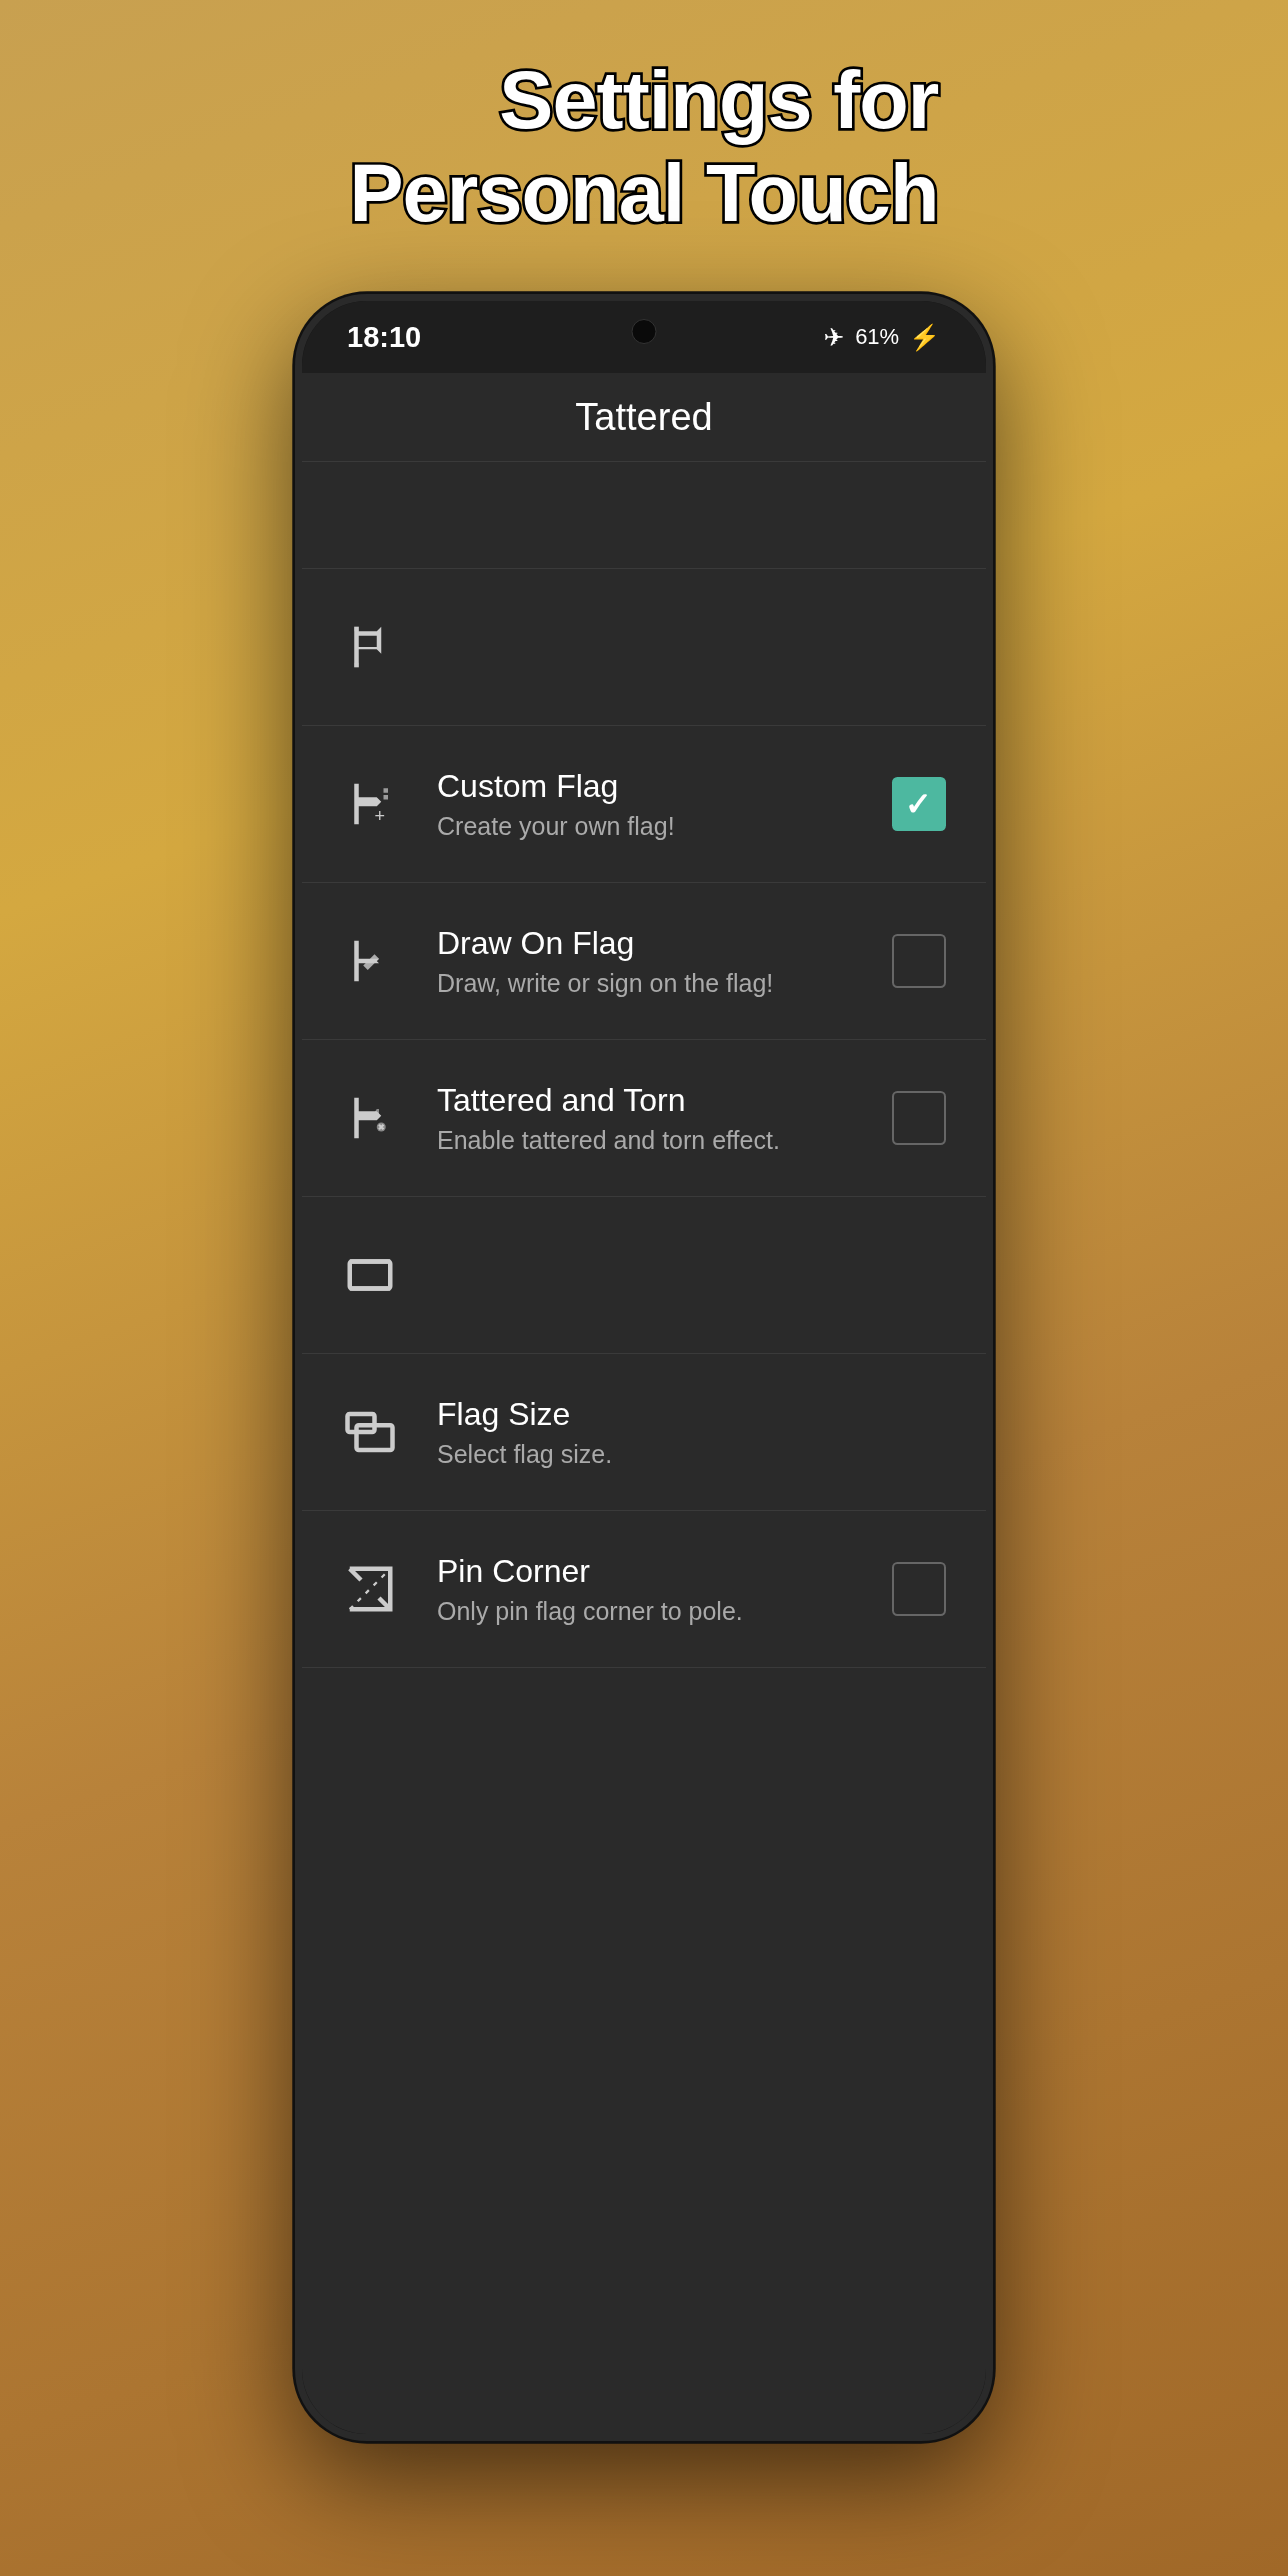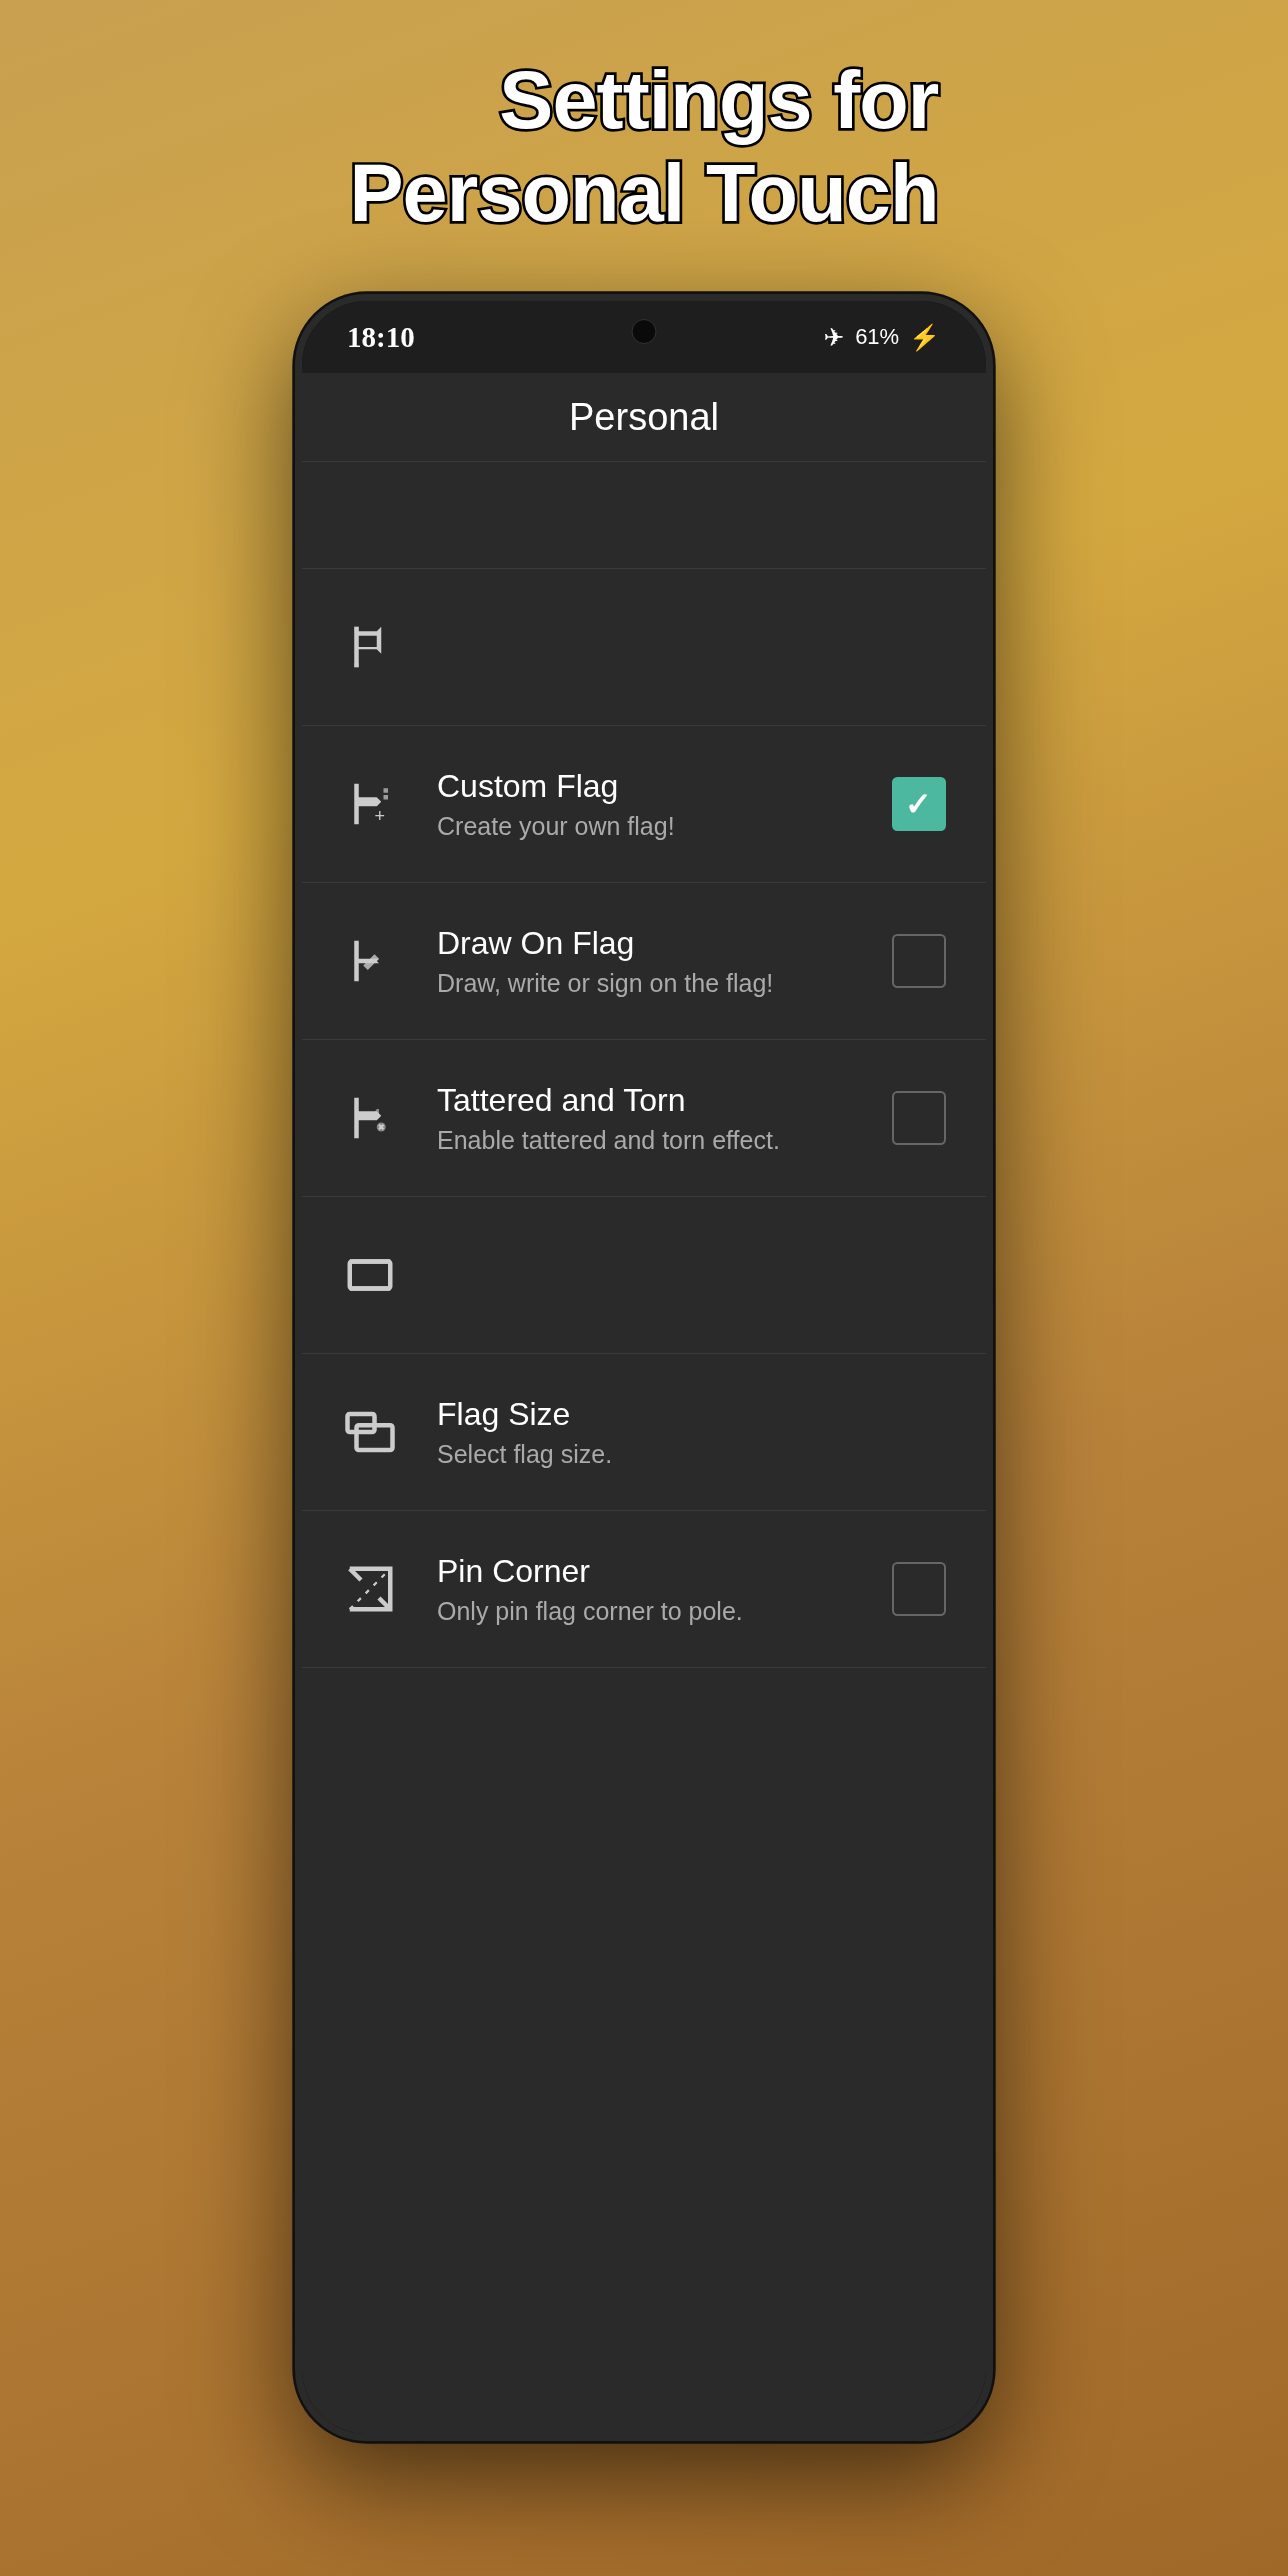--- a/index.html
+++ b/index.html
@@ -64,21 +64,21 @@
       align-items: center;
       justify-content: space-between;
       padding: 0 45px;
       flex-shrink: 0;
     }
 
     .status-time {
       color: #ffffff;
       font-size: 29px;
       font-weight: 600;
-      font-family: Liberation Serif, serif;
+      font-family: Liberation Sans, sans-serif;
     }
 
     .status-icons {
       display: flex;
       align-items: center;
       gap: 10.7px;
       color: #ffffff;
       font-size: 25px;
       font-family: Arial, sans-serif;
     }
@@ -223,21 +223,21 @@
   <div class="status-bar">
     <span class="status-time">18:10</span>
     <div class="status-icons">
       <span style="font-size:25px;">✈</span>
       <span class="battery-text">61%</span>
       <span>⚡</span>
     </div>
   </div>
 
   <div class="app-header">
-    <span class="app-header-title">Personal</span>
+    <span class="app-header-title">Tattered</span>
   </div>
 
   <div class="empty-section"></div>
 
   <div class="settings-list">
 
     <div class="settings-item">
       <div class="item-icon">
         <svg viewBox="0 0 24 24" xmlns="http://www.w3.org/2000/svg">
           <path d="M5 3v18h2v-8h8l2 2V3l-2 2H7V3H5zm2 4h8v5H7V7z"></path>

